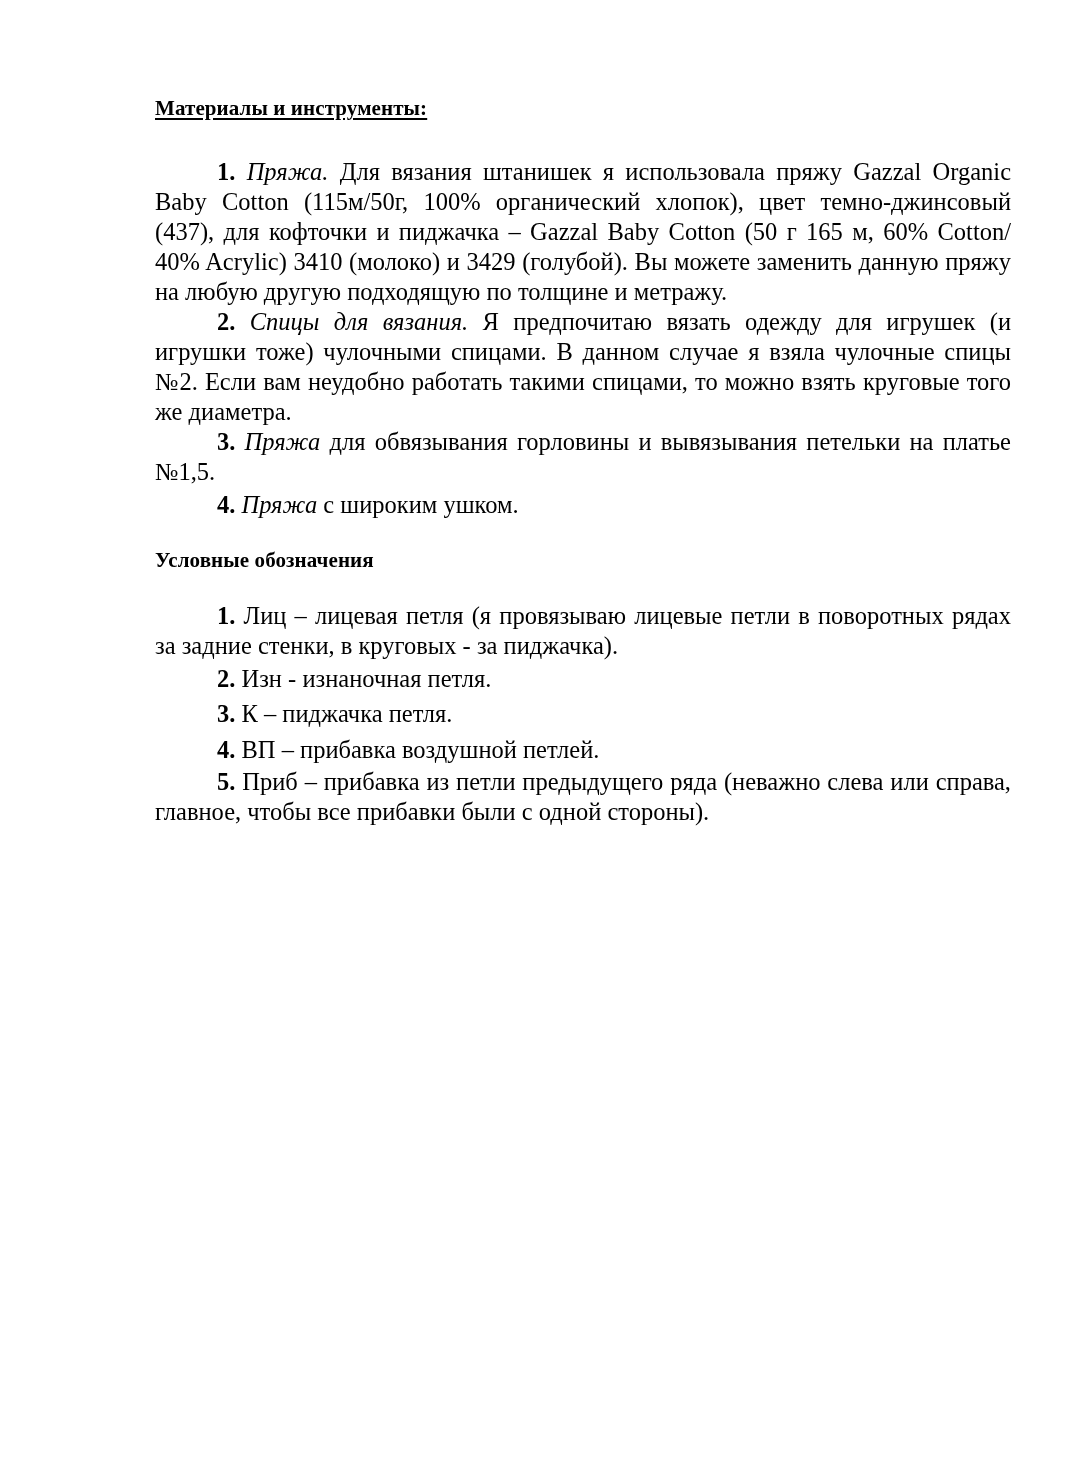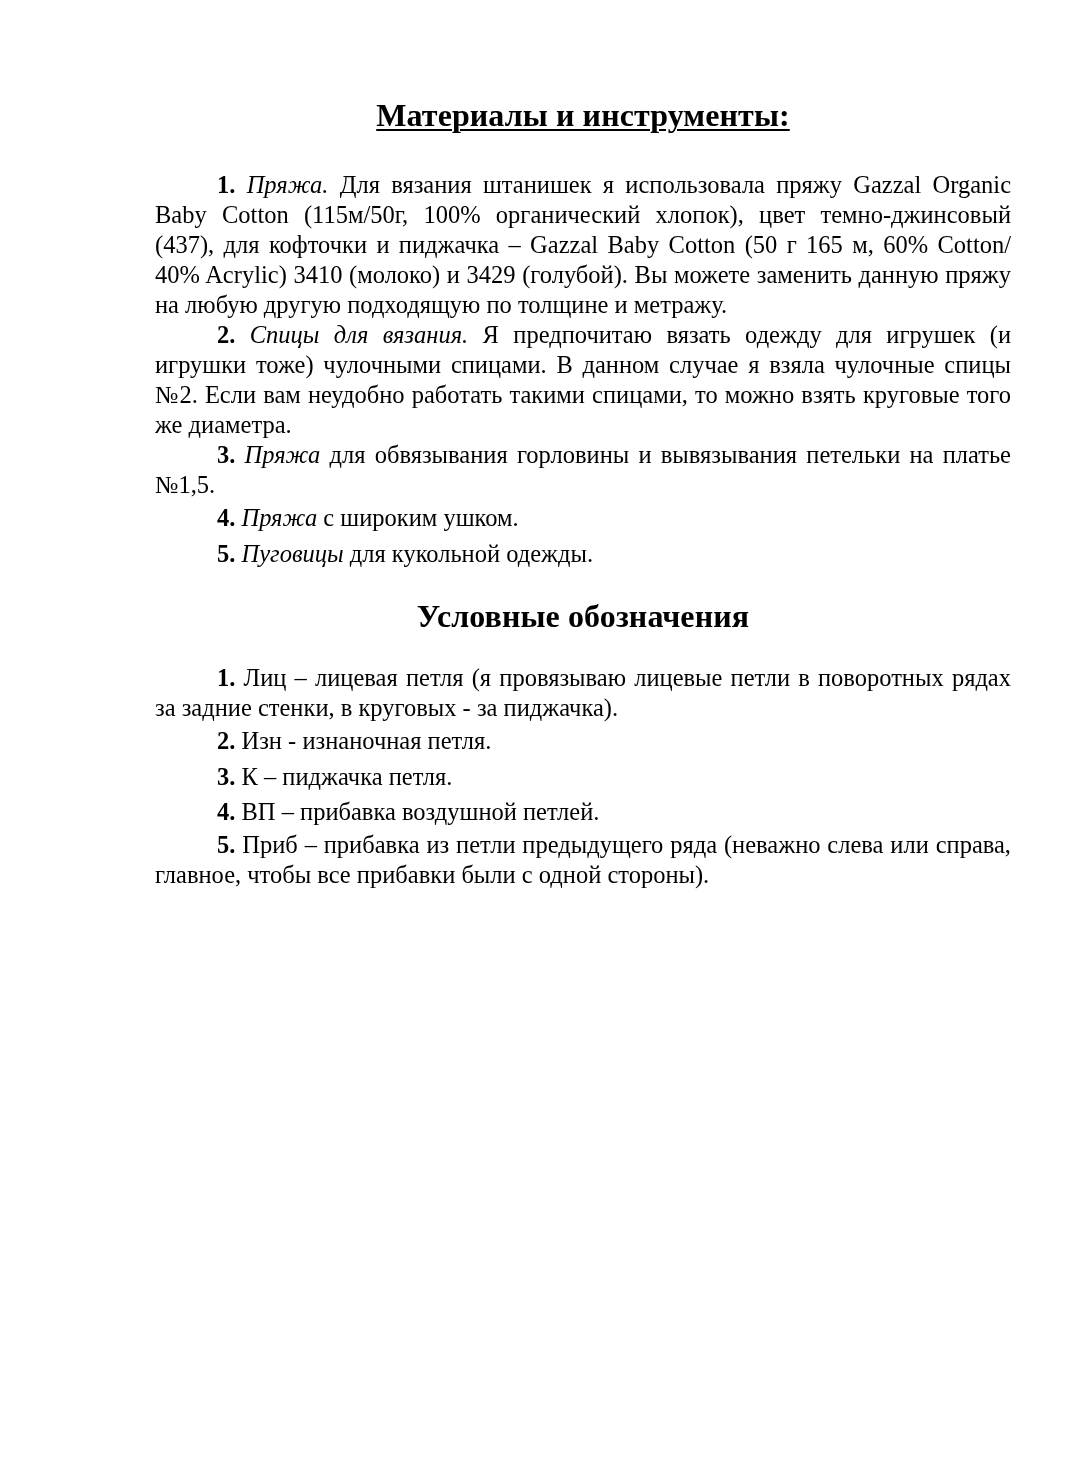--- a/index.html
+++ b/index.html
@@ -28,23 +28,23 @@
 
   .content {
     position: absolute;
     left: 155px;
     top: 96px;
     width: 856px;
   }
 
   
   .heading {
-    text-align: center;
+    text-align: left;
     font-weight: bold;
-    font-size: 32px;
+    font-size: 21px;
     line-height: 1.22;
     letter-spacing: 0.1px;
   }
   .heading-underlined {
     text-decoration: underline;
     text-underline-offset: 3px;
     text-decoration-thickness: 2px;
   }
   .heading-1 { margin: 0 0 0 0; }
   .heading-2 { margin: 0; }
@@ -89,23 +89,20 @@
     </p>
 
     <p class="para">
       <span class="num">3.</span><span> </span><span class="ital">Пряжа</span><span> для обвязывания горловины и вывязывания  петельки на платье №1,5.</span>
     </p>
 
     <p class="para tight">
       <span class="num">4.</span><span> </span><span class="ital">Пряжа</span><span> с широким ушком.</span>
     </p>
 
-    <p class="para tight">
-      <span class="num">5.</span><span> </span><span class="ital">Пуговицы</span><span> для кукольной одежды.</span>
-    </p>
 
     <div class="gap-before-h2"></div>
 
     <h2 class="heading heading-2">Условные обозначения</h2>
 
     <div class="gap-after-h2"></div>
 
     <p class="para">
       <span class="num">1.</span><span> Лиц – лицевая петля (я провязываю лицевые петли в поворотных рядах за задние стенки, в круговых - за пиджачка).</span>
     </p>

